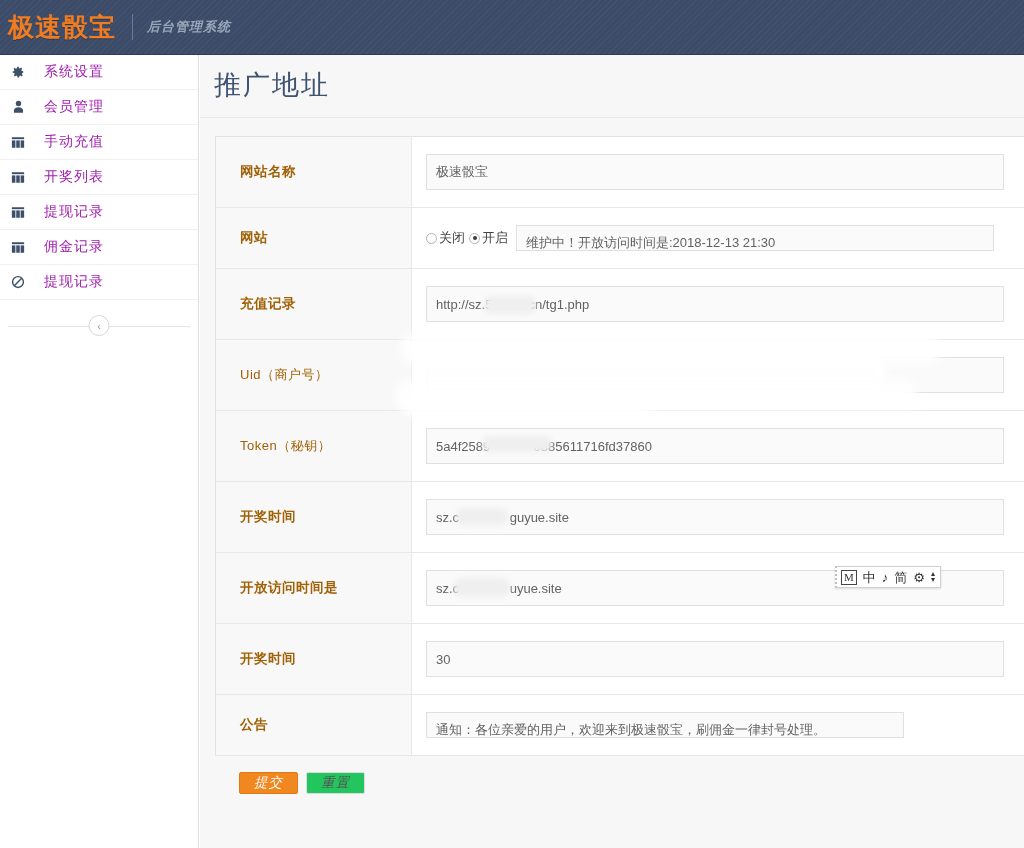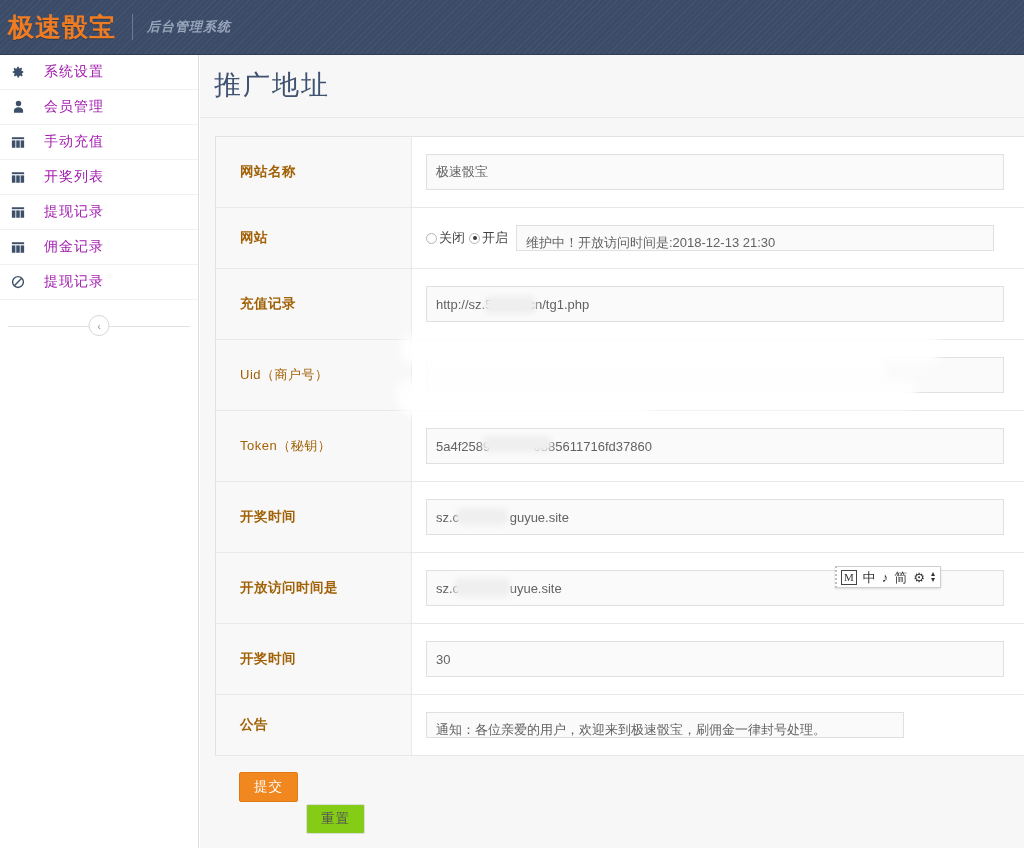--- a/index.html
+++ b/index.html
@@ -198,32 +198,33 @@
     background: #ffffff;
     border-radius: 12px;
     filter: blur(5px);
     pointer-events: none;
     opacity: 0.97;
   }
 
   
   .btn-row { padding: 16px 0 0 24px; display: flex; gap: 8px; }
   .btn {
-    height: 30px;
+    height: 22px;
     min-width: 54px;
     padding: 0 14px;
     font-size: 13.5px;
     border: 1px solid transparent;
     border-radius: 2px;
     display: inline-flex; align-items: center; justify-content: center;
     cursor: pointer;
     letter-spacing: 1px;
+    font-style: italic;
   }
   .btn-primary { background: #f0871f; color: #ffffff; border-color: #e07a15; }
-  .btn-default { background: #84cc16; color: #555; border-color: #dcdcdc; margin-top: 32px; }
+  .btn-default { background: #22c55e; color: #555; border-color: #dcdcdc; }
 
   
   .ime {
     position: absolute;
     left: 835px; top: 566px;
     height: 22px;
     background: #ffffff;
     border: 1px solid #cfcfcf;
     border-left: 2px dotted #bdbdbd;
     display: flex; align-items: center;

